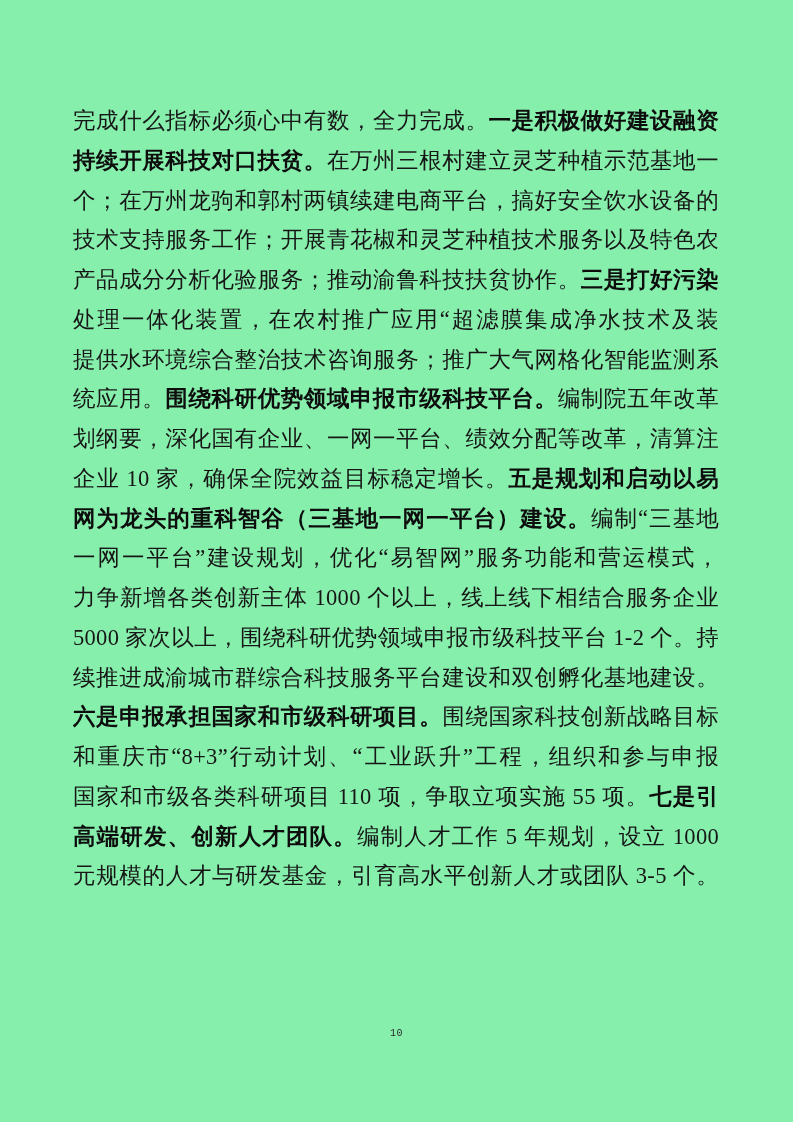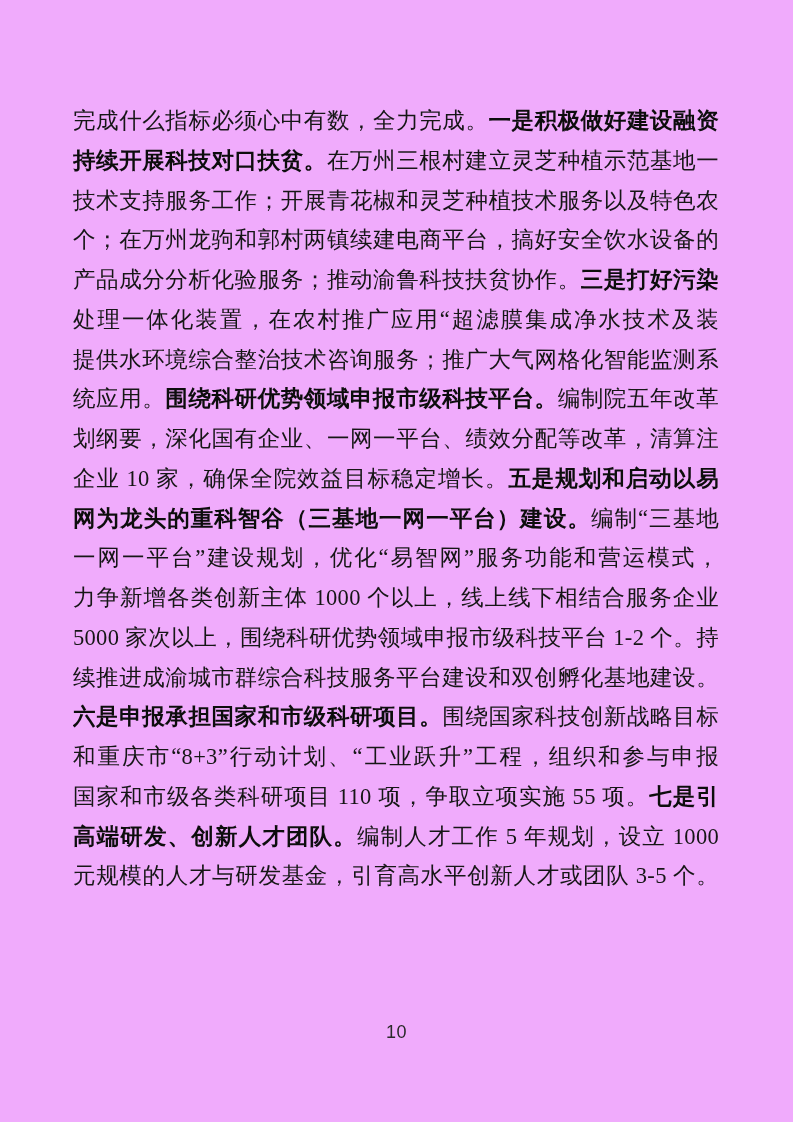--- a/index.html
+++ b/index.html
@@ -12,21 +12,21 @@
     height: 1122px;
     position: relative;
     overflow: hidden;
     font-family: "Liberation Serif", "DejaVu Serif", serif;
   }
   .page {
     position: absolute;
     left: 0; top: 0;
     width: 793px;
     height: 1122px;
-    background: #f0abfc;
+    background: #86efac;
   }
   .text-block {
     position: absolute;
     left: 73px;
     top: 101px;
     width: 646px;
   }
   .line {
     height: 39.75px;
     line-height: 39.75px;
@@ -41,35 +41,35 @@
   .seg { font-weight: normal; }
   .seg.bold { font-weight: bold; color: #0d0d0d; }
   .footer {
     position: absolute;
     left: 0;
     top: 1022px;
     width: 793px;
     text-align: center;
   }
   .page-number {
-    font-family: Liberation Sans, sans-serif;
-    font-size: 18px;
+    font-family: Liberation Mono, monospace;
+    font-size: 10px;
     color: #2a2a2a;
     letter-spacing: 0.5px;
   }
 </style>
 </head>
 <body>
 
 <div class="page">
   <div class="text-block">
       <div class="line"><span class="seg">完成什么指标必须心中有数，全力完成。</span><span class="seg bold">一是积极做好建设融资</span></div>
       <div class="line"><span class="seg bold">持续开展科技对口扶贫。</span><span class="seg">在万州三根村建立灵芝种植示范基地一</span></div>
+      <div class="line"><span class="seg">个；在万州龙驹和郭村两镇续建电商平台，搞好安全饮水设备的</span></div>
       <div class="line"><span class="seg">技术支持服务工作；开展青花椒和灵芝种植技术服务以及特色农</span></div>
-      <div class="line"><span class="seg">个；在万州龙驹和郭村两镇续建电商平台，搞好安全饮水设备的</span></div>
       <div class="line"><span class="seg">产品成分分析化验服务；推动渝鲁科技扶贫协作。</span><span class="seg bold">三是打好污染</span></div>
       <div class="line"><span class="seg">处理一体化装置，在农村推广应用“超滤膜集成净水技术及装备”，</span></div>
       <div class="line"><span class="seg">提供水环境综合整治技术咨询服务；推广大气网格化智能监测系</span></div>
       <div class="line"><span class="seg">统应用。</span><span class="seg bold">围绕科研优势领域申报市级科技平台。</span><span class="seg">编制院五年改革规</span></div>
       <div class="line"><span class="seg">划纲要，深化国有企业、一网一平台、绩效分配等改革，清算注销</span></div>
       <div class="line"><span class="seg">企业 10 家，确保全院效益目标稳定增长。</span><span class="seg bold">五是规划和启动以易智</span></div>
       <div class="line"><span class="seg bold">网为龙头的重科智谷（三基地一网一平台）建设。</span><span class="seg">编制“三基地</span></div>
       <div class="line"><span class="seg">一网一平台”建设规划，优化“易智网”服务功能和营运模式，</span></div>
       <div class="line"><span class="seg">力争新增各类创新主体 1000 个以上，线上线下相结合服务企业</span></div>
       <div class="line"><span class="seg">5000 家次以上，围绕科研优势领域申报市级科技平台 1-2 个。持</span></div>

